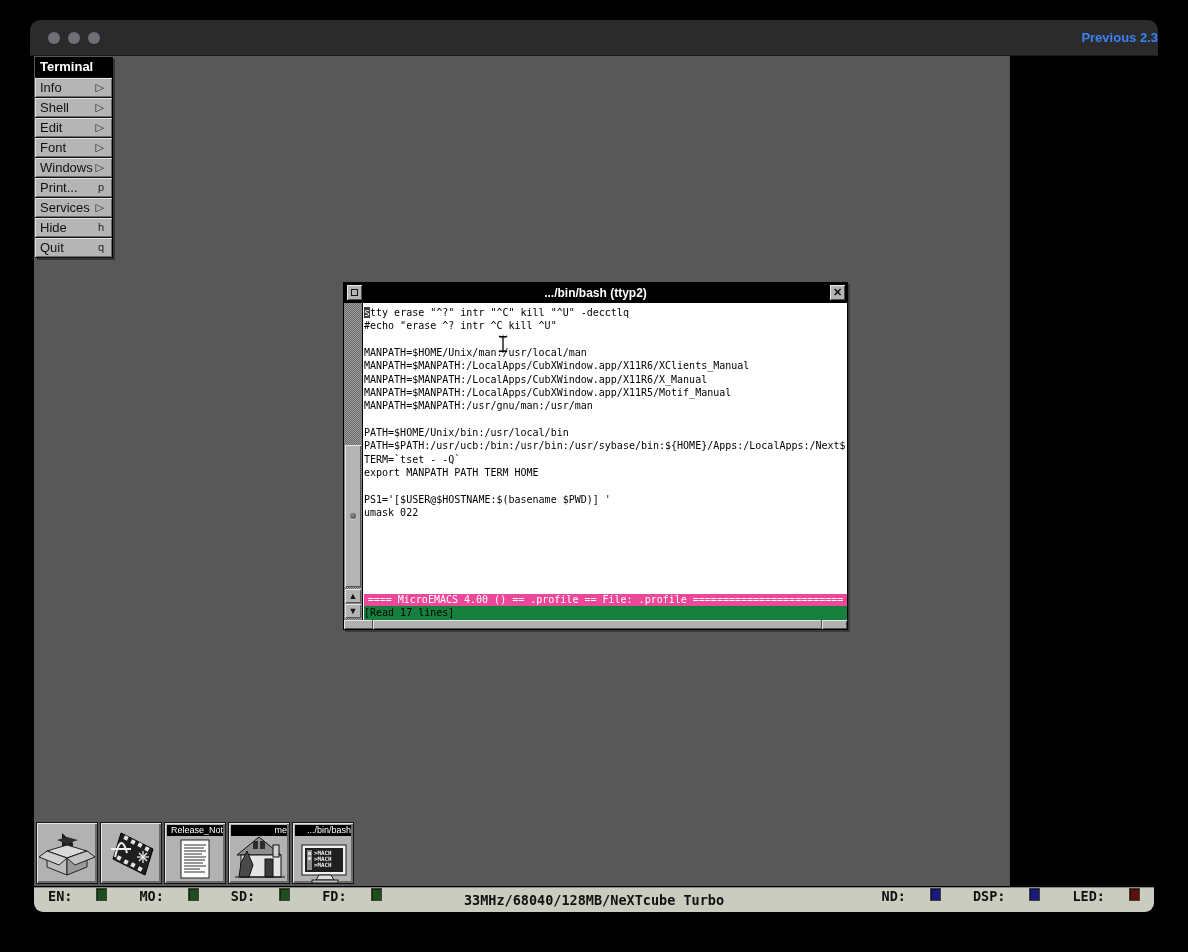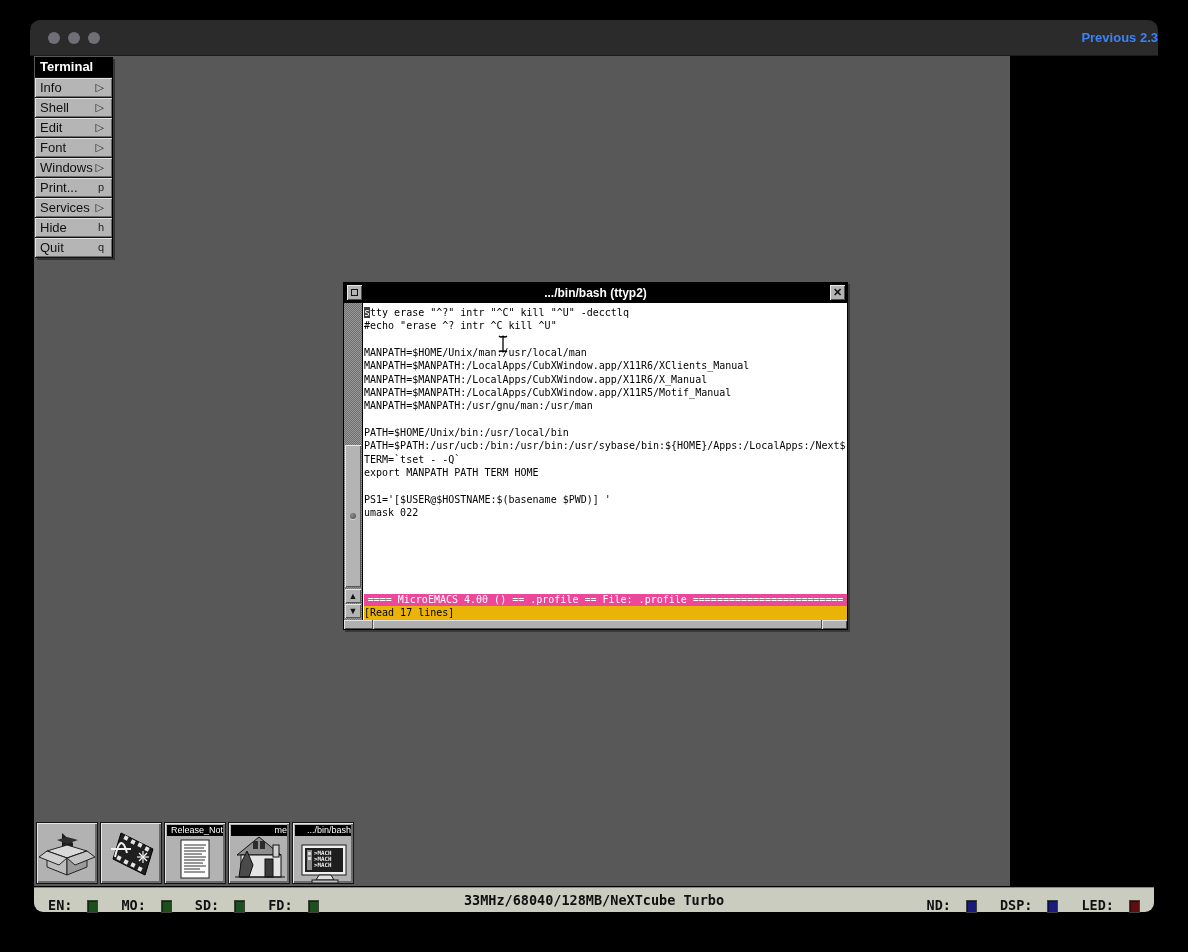--- a/index.html
+++ b/index.html
@@ -51,21 +51,21 @@
   .scroll-btn{position:absolute;left:1px;width:16px;height:14px;background:#b4b4b4;
     box-shadow:inset 1px 1px 0 #e8e8e8,inset -1px -1px 0 #565656;color:#111;font-size:9px;
     text-align:center;line-height:14px;}
   .term-text{position:absolute;left:20px;top:21px;width:483px;height:290px;background:#fff;
     font-family:"DejaVu Sans Mono",monospace;font-size:10px;line-height:13.34px;color:#000;
     padding-top:2px;white-space:pre;overflow:hidden;}
   .tline{height:13.34px;}
   .cursor-block{background:#3f3f3f;color:#fff;}
   .emacs-status{position:absolute;left:20px;top:311px;width:483px;height:12px;background:#ec4899;
     color:#fff;font-family:"DejaVu Sans Mono",monospace;font-size:10px;line-height:12px;white-space:pre;text-align:center;}
-  .emacs-msg{position:absolute;left:20px;top:323px;width:483px;height:14px;background:#eab308;color:#000;
+  .emacs-msg{position:absolute;left:20px;top:323px;width:483px;height:14px;background:#15803d;color:#000;
     font-family:"DejaVu Sans Mono",monospace;font-size:10px;line-height:13px;white-space:pre;}
   .resize-bar{position:absolute;left:0;top:337px;width:503px;height:9px;background:#b0b0b0;
     box-shadow:inset 1px 1px 0 #e3e3e3,inset -1px -1px 0 #4f4f4f;}
   .resize-notch{position:absolute;top:0;width:1px;height:9px;background:#4f4f4f;box-shadow:1px 0 0 #e3e3e3;}
   .ibeam{position:absolute;left:153px;top:52px;}
 
   
   .tile{position:absolute;width:62px;height:62px;background:#b2b2b2;border:1px solid #161616;
     box-shadow:inset 1px 1px 0 #e6e6e6,inset -2px -2px 0 #6b6b6b;}
   .tile svg{position:absolute;left:0;top:0;}
@@ -83,21 +83,21 @@
     border:1px solid #222;box-shadow:3px 3px 0 #3c3c3c;text-align:center;color:#111;}
   .cal-weekday{font-size:7px;font-weight:bold;line-height:8px;margin-top:1px;}
   .cal-day{font-family:"DejaVu Serif",serif;font-size:17px;font-weight:bold;line-height:16px;}
   .cal-month{font-family:"DejaVu Serif",serif;font-style:italic;font-size:7px;line-height:7px;
     border-top:1px solid #555;display:inline-block;padding:16px 2px;}
 
   
   .status-bar{position:absolute;left:4px;top:867px;width:1120px;height:25px;background:#c9ccbe;
     border-radius:0 0 9px 9px;border-top:1px solid #85887c;
     font-family:"DejaVu Sans Mono",monospace;font-weight:bold;font-size:13.5px;color:#101010;}
-  .sb-group{position:absolute;top:0;height:25px;display:flex;align-items:flex-end;gap:15px;}
+  .sb-group{position:absolute;top:0;height:25px;display:flex;align-items:flex-start;gap:24px;}
   .sb-led{display:inline-block;width:11px;height:13px;border:1px solid #40423a;
     box-shadow:inset 1px 1px 0 rgba(0,0,0,.45);}
   .sb-label{margin-left:8px;}
   .sb-center{position:absolute;left:0;top:0;width:100%;height:25px;line-height:25px;text-align:center;}
 </style>
 </head>
 <body>
 
 <div class="mac-window">
   <div class="mac-titlebar">

